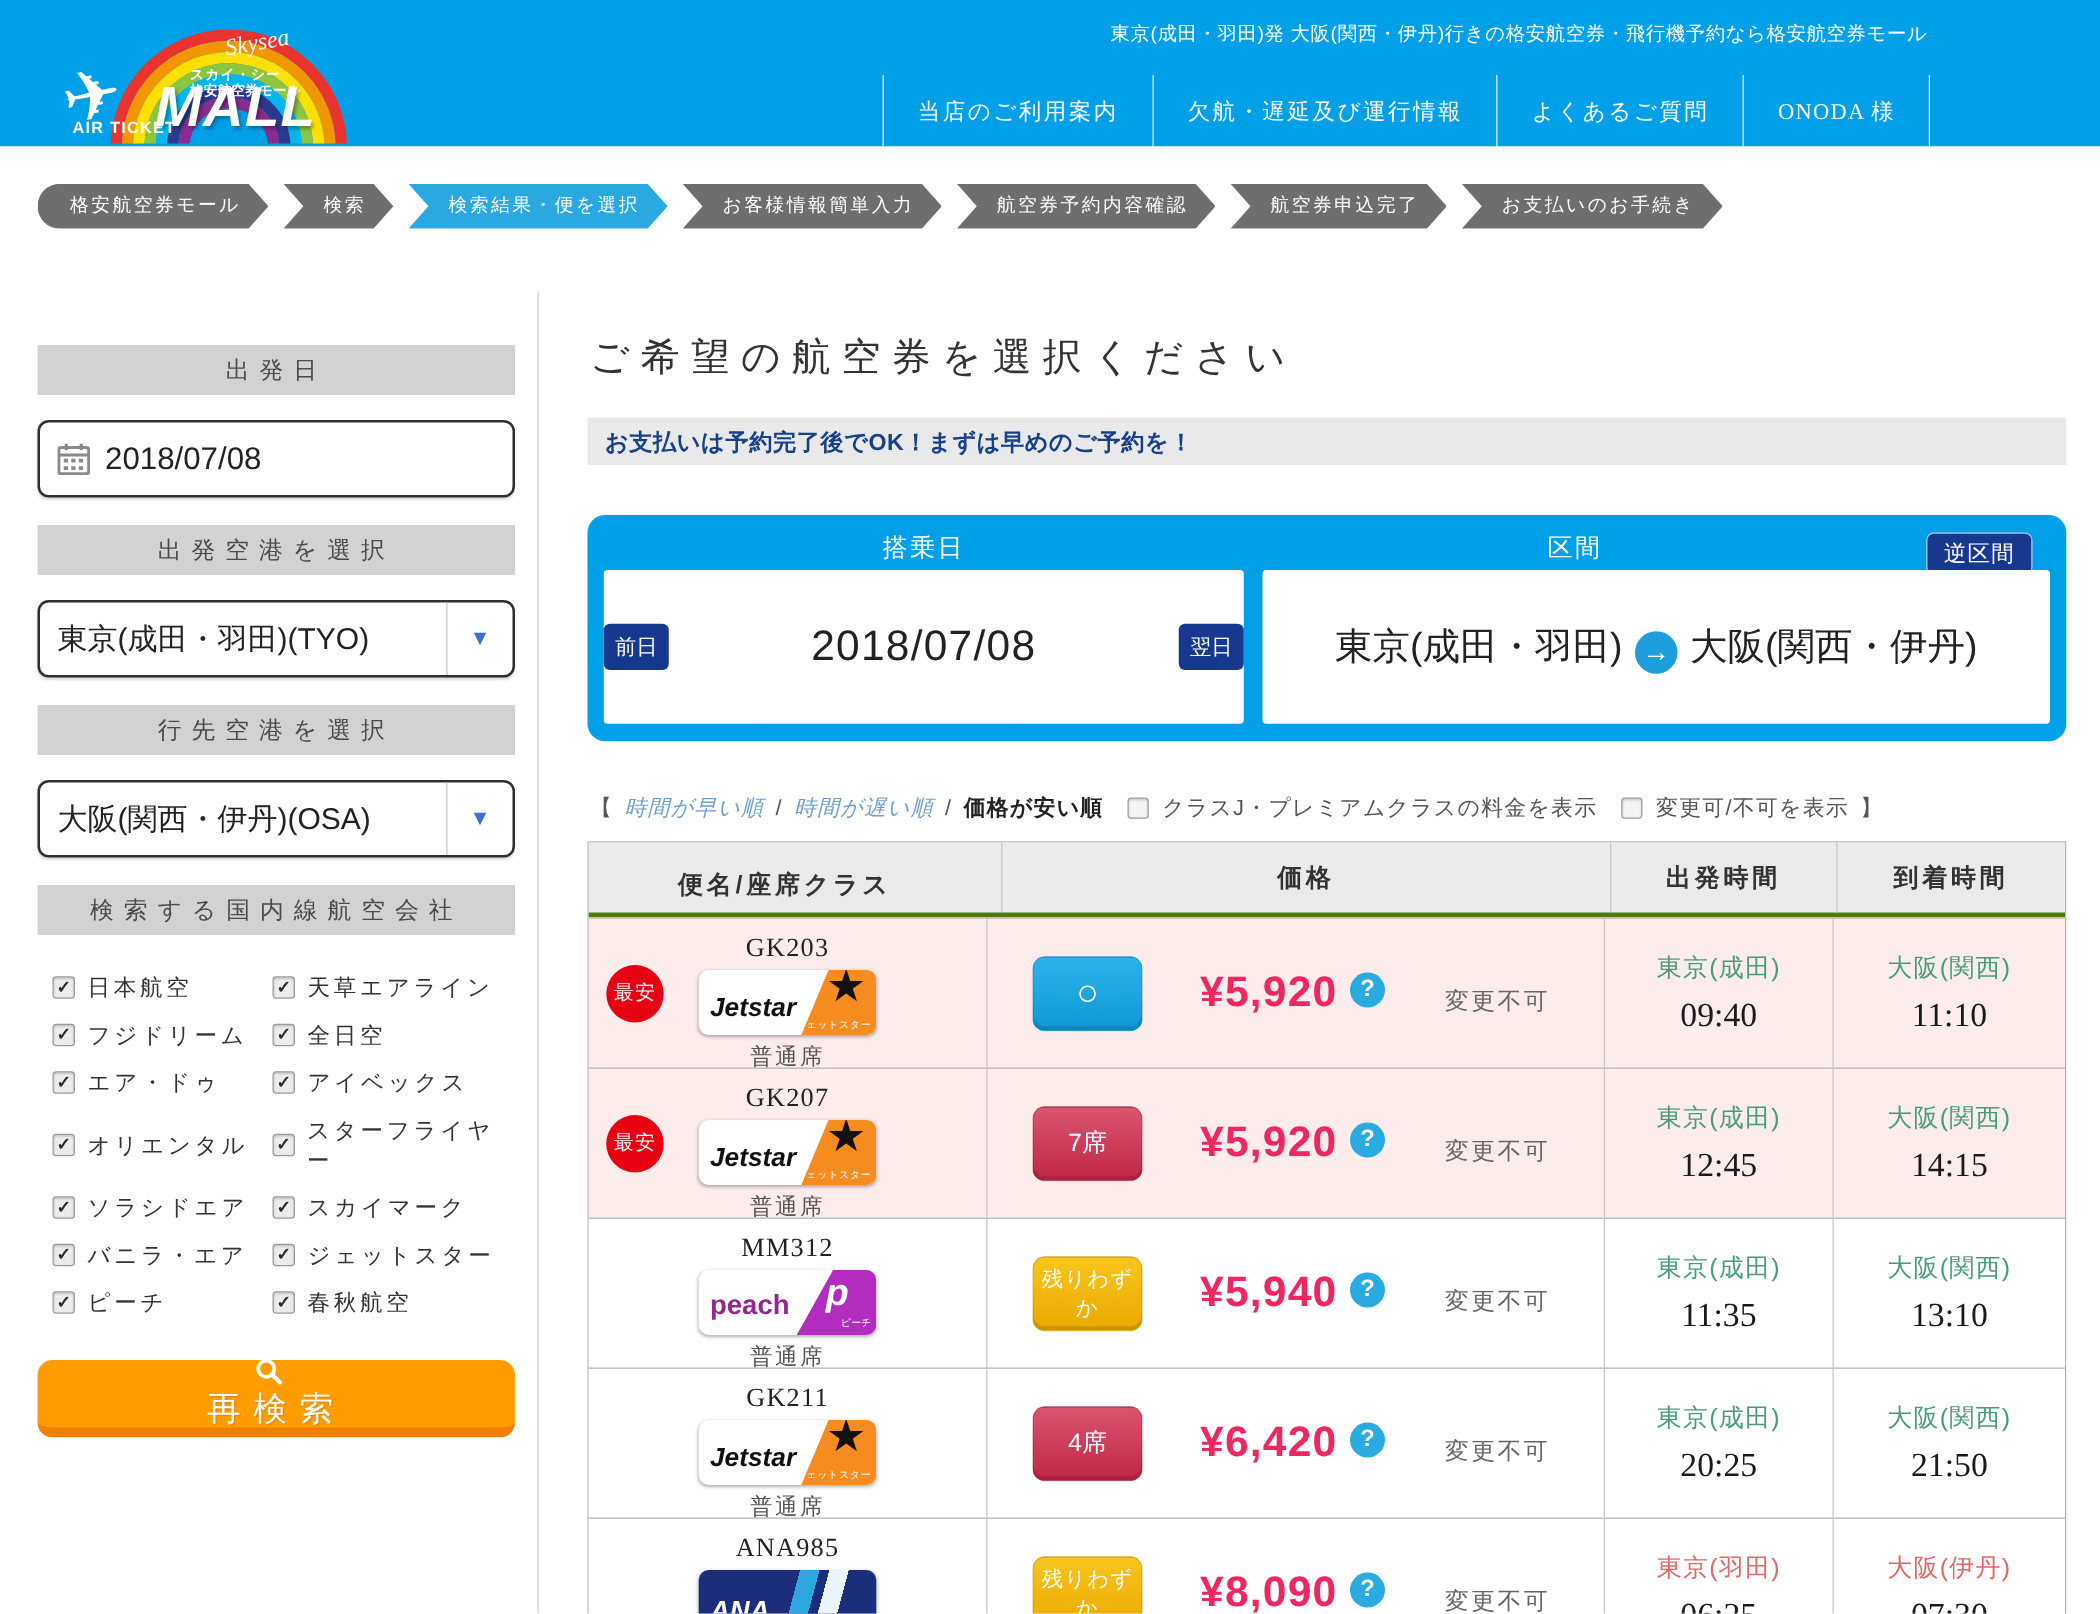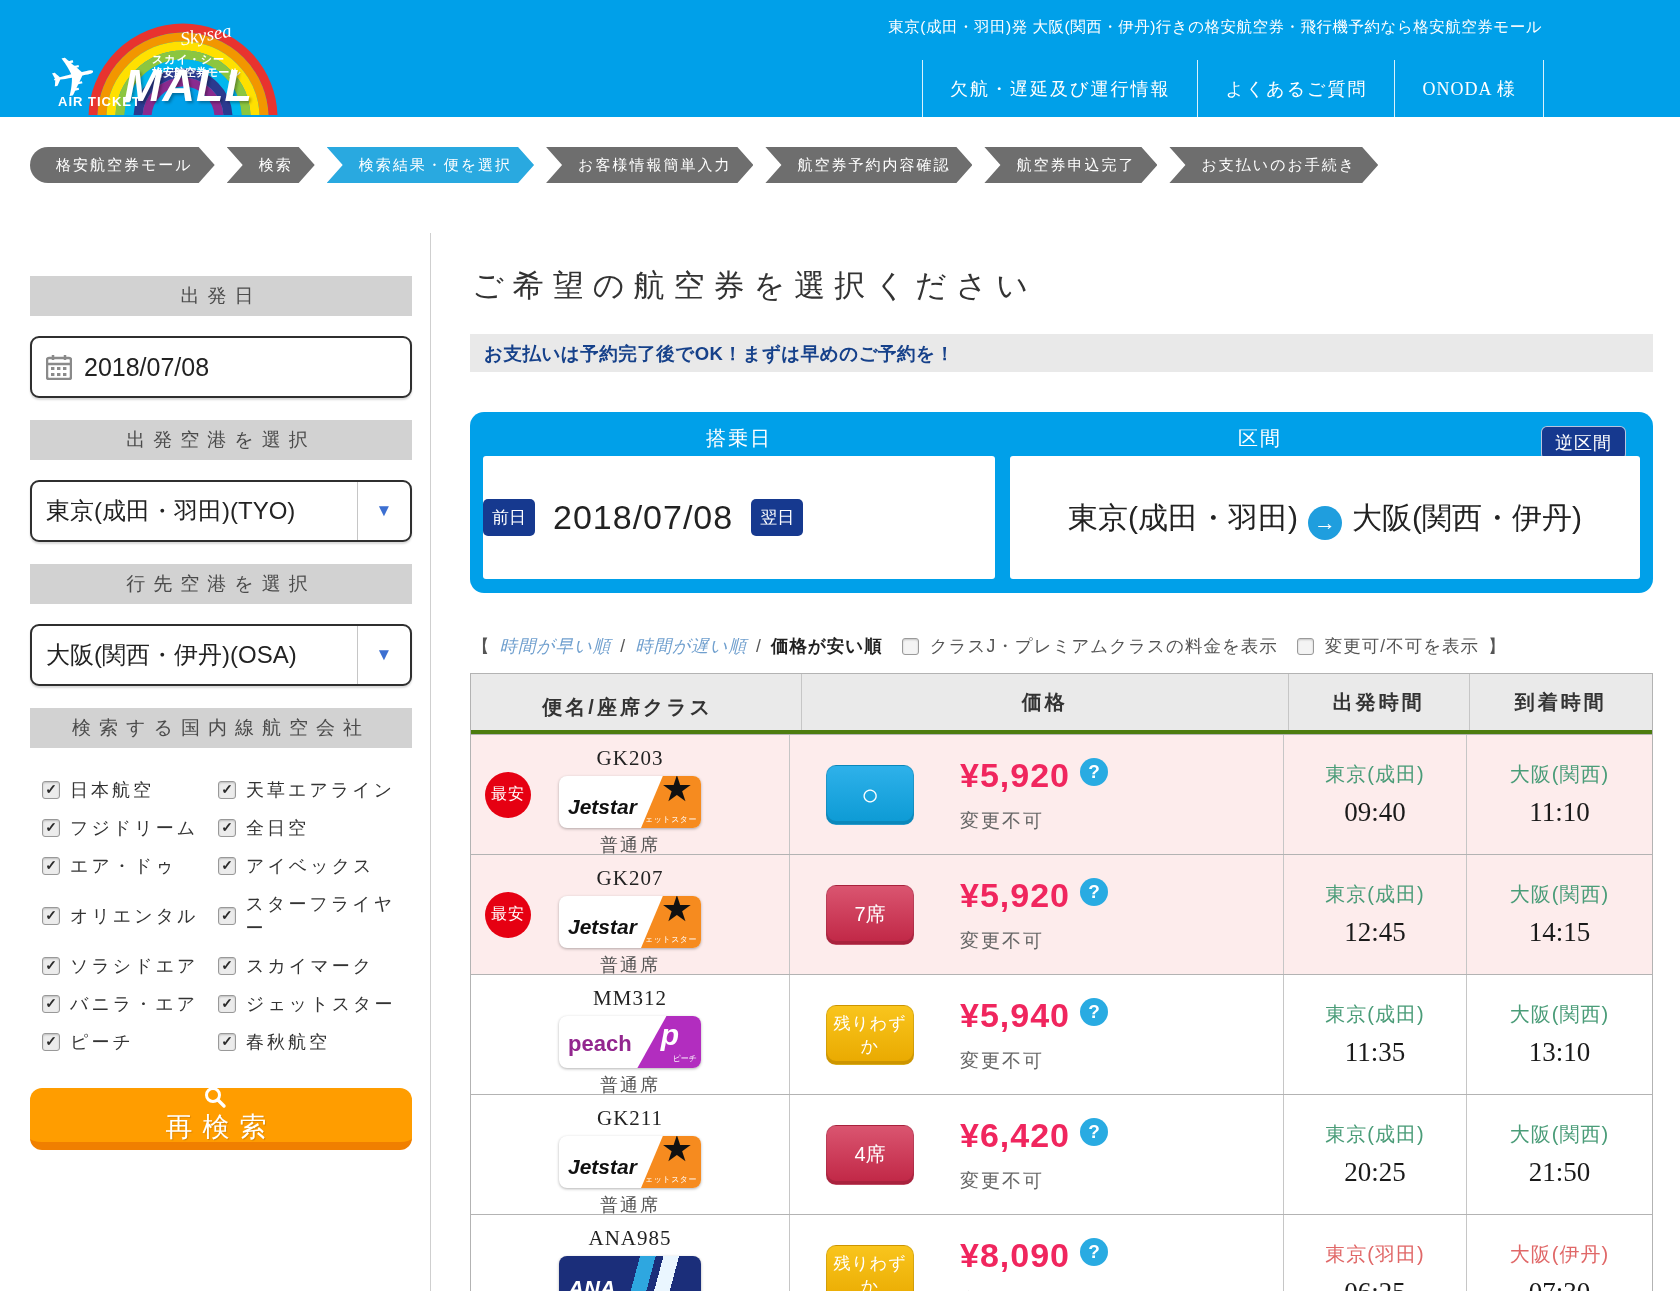--- a/index.html
+++ b/index.html
@@ -69,21 +69,21 @@
   .notice{position:absolute;top:94px;left:0;width:1183px;height:38px;background:#e9e9e9;display:flex;align-items:center;
           padding-left:14px;box-sizing:border-box;color:#16418a;font-weight:bold;font-size:18.5px;letter-spacing:.5px;}
 
   .panel{position:absolute;top:172px;left:0;width:1183px;height:181px;background:#00a0e9;border-radius:14px;}
   .panel-label{position:absolute;top:13px;color:#fff;font-size:20px;letter-spacing:2px;text-align:center;}
   .panel-label.l-date{left:13px;width:512px;}
   .panel-label.l-route{left:540px;width:500px;}
   .reverse-btn{position:absolute;top:14px;right:27px;background:#16398f;color:#fff;font-size:18px;letter-spacing:1px;
                padding:4px 13px;border-radius:6px;border:1px solid rgba(255,255,255,.7);cursor:pointer;}
   .panel-boxes{position:absolute;left:13px;right:13px;top:44px;bottom:14px;display:flex;gap:15px;}
-  .box-date{width:512px;background:#fff;border-radius:3px;display:flex;align-items:center;justify-content:flex-start;gap:18px;}
+  .box-date{width:512px;background:#fff;border-radius:3px;display:flex;align-items:center;justify-content:space-between;gap:18px;}
   .day-btn{background:#16398f;color:#fff;font-size:17px;padding:7px 9px;border-radius:5px;border:none;cursor:pointer;}
   .panel-date{font-size:34px;color:#222;letter-spacing:1px;}
   .box-route{flex:1;background:#fff;border-radius:3px;display:flex;align-items:center;justify-content:center;
              text-align:center;font-size:30px;color:#222;line-height:50px;padding:0 48px;}
   .route-arrow{display:inline-block;width:34px;height:34px;border-radius:50%;background:#1f9ede;color:#fff;
                font-size:22px;line-height:33px;text-align:center;margin:0 10px;vertical-align:-2px;font-weight:bold;}
 
   .sort-row{position:absolute;top:394px;left:2px;display:flex;align-items:center;gap:9px;font-size:17.5px;color:#555;
             letter-spacing:1px;white-space:nowrap;}
   .sort-link{color:#6f9fce;cursor:pointer;font-style:italic;}
@@ -110,21 +110,21 @@
   .fno{font-family:"Liberation Serif",serif;font-size:21px;color:#222;letter-spacing:1px;}
   .sclass{font-size:18px;color:#555;letter-spacing:2px;margin-top:5px;}
   .badge{position:absolute;left:14px;top:50%;transform:translateY(-50%);width:46px;height:46px;border-radius:50%;
          background:#e60012;color:#fff;font-size:16px;display:flex;align-items:center;justify-content:center;letter-spacing:1px;}
   .avail{width:88px;height:60px;border-radius:10px;color:#fff;display:flex;align-items:center;justify-content:center;
          border:1px solid rgba(0,0,0,.12);box-shadow:inset 0 -3px 0 rgba(0,0,0,.12);margin-right:46px;cursor:pointer;
          font-family:"Liberation Sans",sans-serif;flex-shrink:0;}
   .avail.circle{background:linear-gradient(#2eb1ea,#0c9ad4);font-size:30px;}
   .avail.seats{background:linear-gradient(#da5570,#c02645);font-size:20px;}
   .avail.few{background:linear-gradient(#f9c51d,#e9a900);font-size:17px;letter-spacing:1px;}
-  .pricebox{display:flex;flex-direction:column;}
+  .pricebox{display:flex;flex-direction:row;gap:48px;}
   .pline{display:flex;align-items:center;}
   .price{font-size:34px;font-weight:bold;color:#f0265e;letter-spacing:1px;}
   .help{width:28px;height:28px;border-radius:50%;background:#29abe2;color:#fff;font-size:19px;font-weight:bold;
         display:flex;align-items:center;justify-content:center;margin-left:10px;margin-top:-6px;cursor:pointer;}
   .chg{font-size:19px;color:#666;letter-spacing:2px;margin-top:13px;}
   .ap{font-size:20px;letter-spacing:1px;}
   .ap.green{color:#4a9c78;}
   .ap.red{color:#e06868;}
   .tm{font-family:"Liberation Serif",serif;font-size:27px;color:#1a1a1a;}
 
@@ -165,20 +165,21 @@
       </svg>
       <span class="logo-plane">✈</span>
       <span class="logo-skysea">Skysea</span>
       <span class="logo-jp1">スカイ・シー</span>
       <span class="logo-jp2">格安航空券モール</span>
       <span class="logo-mall">MALL</span>
       <span class="logo-air">AIR TICKET</span>
     </div>
     <div class="tagline">東京(成田・羽田)発 大阪(関西・伊丹)行きの格安航空券・飛行機予約なら格安航空券モール</div>
     <div class="nav">
+      <div class="nav-item">当店のご利用案内</div>
       <div class="nav-item">欠航・遅延及び運行情報</div>
       <div class="nav-item">よくあるご質問</div>
       <div class="nav-item nav-user">ONODA 様</div>
     </div>
   </div>
 
   <div class="crumbs">
     <div class="crumb first">格安航空券モール</div>
     <div class="crumb">検索</div>
     <div class="crumb active">検索結果・便を選択</div>

